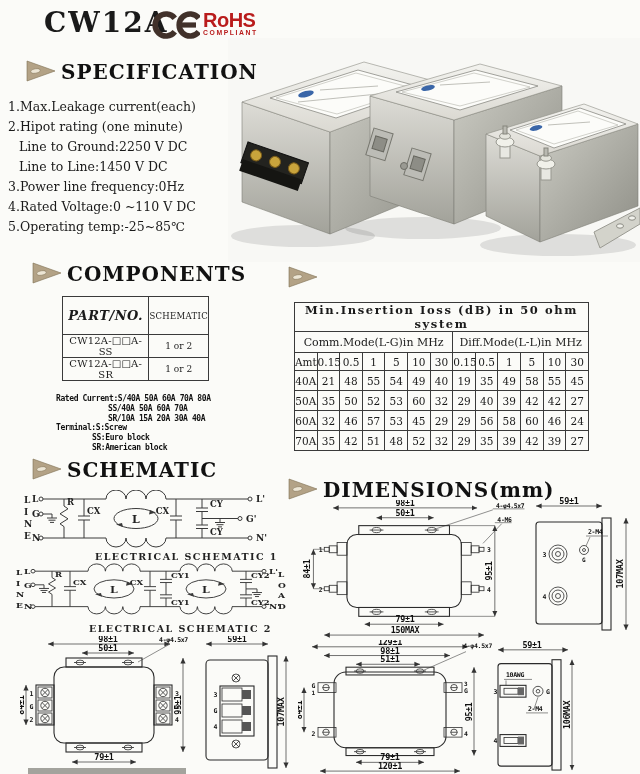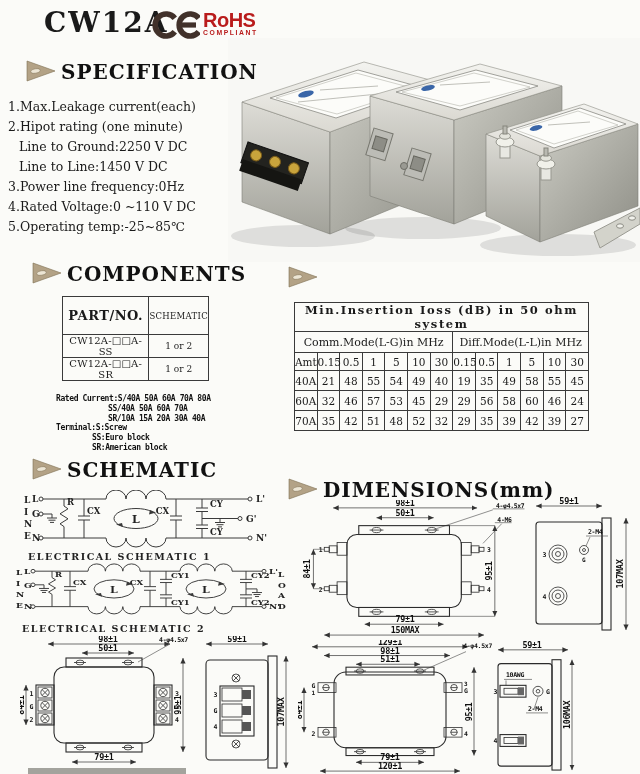--- a/index.html
+++ b/index.html
@@ -13,39 +13,39 @@
   .rohs .sub{font-weight:bold;font-size:6.8px;letter-spacing:1.6px;margin-top:0px;}
   
   .sec-head{display:flex;gap:5px;}
   .sec-title{font-weight:bold;font-size:20px;letter-spacing:1px;color:#111;}
   
   .spec{font-size:12.5px;line-height:20px;width:220px;}
   .spec .ind{padding-left:11px;}
   
   table.parts{border-collapse:collapse;width:147px;}
   table.parts th,table.parts td{border:1px solid #3a3a3a;text-align:center;padding:0;}
-  table.parts th.pn{font-size:13px;font-weight:bold;width:96px;height:37px;letter-spacing:.5px;}
+  table.parts th.pn{font-size:13px;font-weight:bold;width:96px;height:37px;letter-spacing:.5px;font-style:italic;}
   table.parts th.sch{font-size:8.5px;font-weight:normal;letter-spacing:.3px;}
   table.parts td{height:18px;}
   table.parts td.c0{font-size:10px;letter-spacing:.2px;}
   table.parts td.c1{font-size:9px;}
   
   .notes{font-family:"DejaVu Sans Mono",monospace;font-weight:bold;font-size:8px;
          letter-spacing:-.4px;line-height:9.8px;color:#111;white-space:nowrap;}
   .notes .n1{margin-left:52px;}
   .notes .n2{margin-left:36px;}
   
   table.loss{border-collapse:collapse;table-layout:fixed;width:295px;}
   table.loss td{border:1px solid #3a3a3a;text-align:center;padding:0;font-size:10.5px;}
   table.loss td.cap{font-weight:bold;font-size:11.5px;letter-spacing:1.6px;height:26px;}
   table.loss td.grp{font-size:11px;height:20px;}
   table.loss td.hdr{height:17px;}
   table.loss td.dat{height:19px;}
   
-  .schcap{font-weight:bold;font-size:9.5px;letter-spacing:1.5px;text-align:left;color:#222;}
+  .schcap{font-weight:bold;font-size:9.5px;letter-spacing:1.5px;text-align:right;color:#222;}
   
   .oln{fill:none;stroke:#2b2b2b;stroke-width:1.1;}
   .oln2{fill:none;stroke:#2b2b2b;stroke-width:.8;}
   .thin{fill:none;stroke:#444;stroke-width:.6;}
   .dim{fill:none;stroke:#333;stroke-width:.7;marker-start:url(#arr);marker-end:url(#arr);}
   .wire{fill:none;stroke:#3a3a3a;stroke-width:1;}
   .dt{font:bold 8.5px "DejaVu Sans Mono",monospace;fill:#111;letter-spacing:-.3px;}
   .dts{font:bold 6.5px "DejaVu Sans Mono",monospace;fill:#111;letter-spacing:-.3px;}
   .dtt{font:bold 6px "DejaVu Sans Mono",monospace;fill:#111;}
   .sct{font:bold 9px "DejaVu Serif",serif;fill:#222;}
@@ -245,20 +245,35 @@
     <td class="dat">55</td>
     <td class="dat">54</td>
     <td class="dat">49</td>
     <td class="dat">40</td>
     <td class="dat">19</td>
     <td class="dat">35</td>
     <td class="dat">49</td>
     <td class="dat">58</td>
     <td class="dat">55</td>
     <td class="dat">45</td>
+  </tr>
+  <tr>
+    <td class="dat">50A</td>
+    <td class="dat">35</td>
+    <td class="dat">50</td>
+    <td class="dat">52</td>
+    <td class="dat">53</td>
+    <td class="dat">60</td>
+    <td class="dat">32</td>
+    <td class="dat">29</td>
+    <td class="dat">40</td>
+    <td class="dat">39</td>
+    <td class="dat">42</td>
+    <td class="dat">42</td>
+    <td class="dat">27</td>
   </tr>
   <tr>
     <td class="dat">60A</td>
     <td class="dat">32</td>
     <td class="dat">46</td>
     <td class="dat">57</td>
     <td class="dat">53</td>
     <td class="dat">45</td>
     <td class="dat">29</td>
     <td class="dat">29</td>

